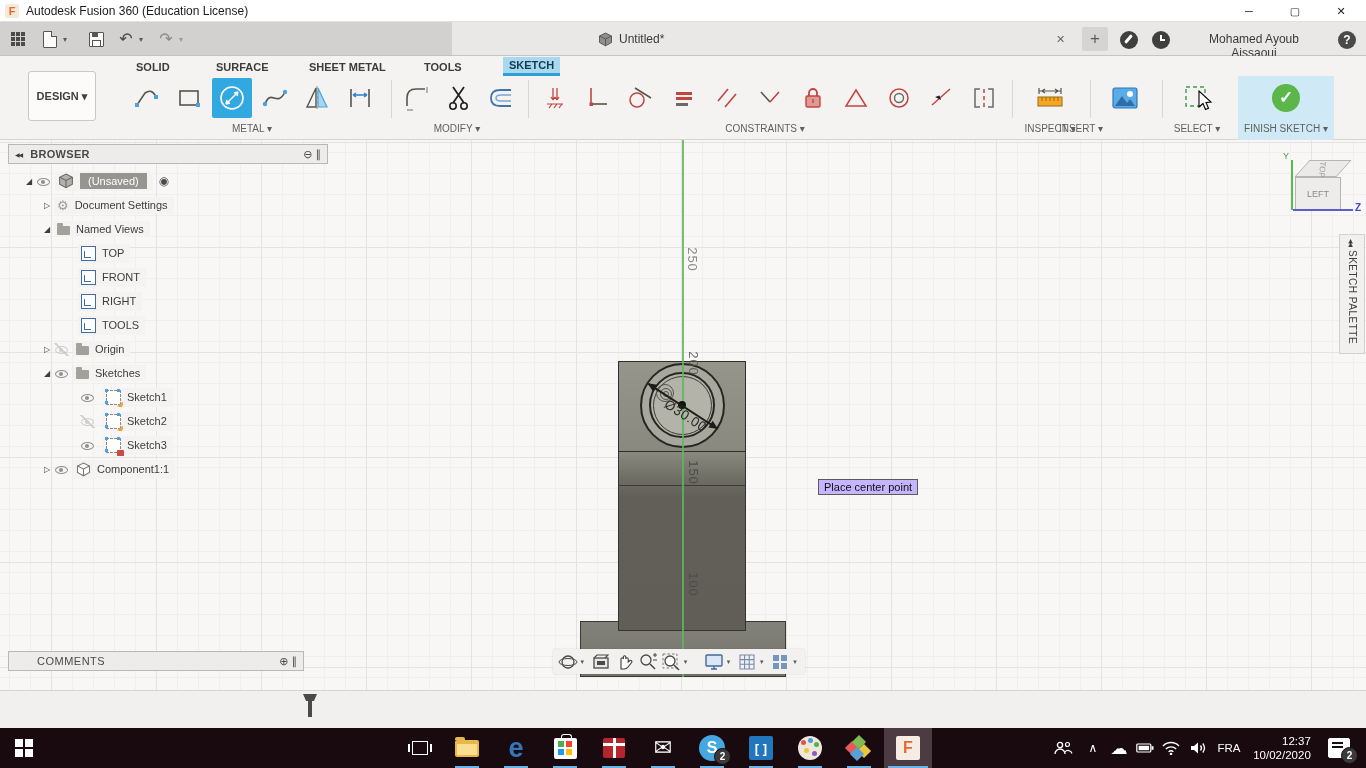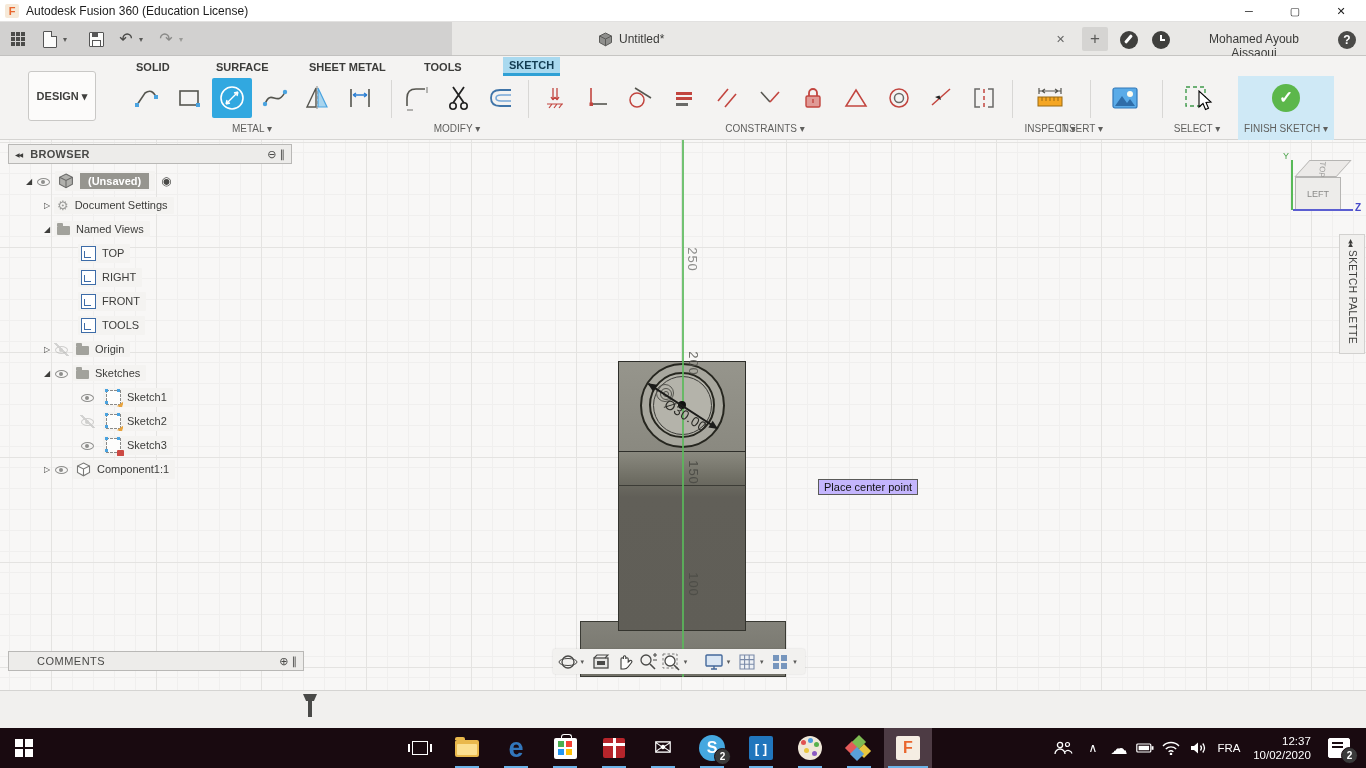--- a/index.html
+++ b/index.html
@@ -90,21 +90,21 @@
   .cnav .gap{width:8px;}
   
   .panelbar{background:#edecea;border:1px solid #b9b8b6;display:flex;align-items:center;font-size:11px;color:#4a4a48;z-index:12;}
   .ptitle{font-weight:bold;letter-spacing:.3px;}
   .parrows{font-size:6px;color:#3c3c3a;letter-spacing:-1px;}
   .pright{margin-left:auto;display:flex;align-items:center;gap:3px;font-size:11px;color:#4a4a48;}
   .tree{left:8px;top:169px;width:300px;z-index:12;font-size:11px;color:#3c3c3a;}
   .trow{height:24px;display:flex;align-items:center;position:relative;}
   .tri{width:14px;text-align:center;font-size:8px;color:#3e3e3c;flex:none;}
   .pill{display:flex;align-items:center;background:#f4f3f1;padding:2px 6px 2px 3px;gap:6px;border-radius:1px;}
-  .rootlabel{background:#96958f;color:#fff;font-weight:bold;padding:2px 8px;}
+  .rootlabel{background:#96958f;color:#fff;font-weight:normal;padding:2px 8px;}
   .eye{width:15px;height:13px;position:relative;flex:none;}
   .eye::before{content:"";position:absolute;left:1px;top:3px;width:11px;height:6px;border:1.4px solid #8f8f8d;border-radius:50%;}
   .eye::after{content:"";position:absolute;left:5px;top:5.5px;width:4px;height:4px;background:#8f8f8d;border-radius:50%;}
   .eye.off{opacity:.38;background:linear-gradient(45deg,transparent 45%,#999 45% 55%,transparent 55%);}
   .folder{width:13px;height:9px;background:#a2a29c;position:relative;border-radius:1px;flex:none;margin-top:2px;}
   .folder::before{content:"";position:absolute;top:-3px;left:0;width:6px;height:3px;background:#a2a29c;border-radius:1px 1px 0 0;}
   .gearglyph{font-size:13px;color:#9c9c9a;line-height:13px;flex:none;}
   .vicon{width:13px;height:13px;border:1.5px solid #3d6ca8;background:#fff;position:relative;flex:none;}
   .vicon::after{content:"";position:absolute;left:2px;bottom:2px;width:6px;height:6px;border-left:1.5px solid #3d6ca8;border-bottom:1.5px solid #3d6ca8;}
   .skicon{width:13px;height:13px;border:1px dashed #8a8a88;position:relative;background:#fdfdfc;flex:none;}
@@ -495,21 +495,21 @@
         <svg width="20" height="20" viewBox="0 0 20 20">
           <rect x="3" y="3" width="6" height="6" fill="#7796bd"></rect>
           <rect x="11" y="3" width="6" height="6" fill="#7796bd"></rect>
           <rect x="3" y="11" width="6" height="6" fill="#7796bd"></rect>
           <rect x="11" y="11" width="6" height="6" fill="#7796bd"></rect>
         </svg>
       </span>
     <span class="car">▾</span>
   </div>
 
-  <div class="r panelbar" style="left:8px;top:144px;width:284px;height:20px;padding:0 6px;gap:8px">
+  <div class="r panelbar" style="left:8px;top:144px;width:320px;height:20px;padding:0 6px;gap:8px">
     <span class="parrows">◀◀</span>
     <span class="ptitle">BROWSER</span>
     <span class="pright">
       <span>⊖</span>
       <span>∥</span>
     </span>
   </div>
 
   <div class="r tree">
     <div class="trow">
@@ -540,27 +540,27 @@
     </div>
     <div class="trow">
       <span class="pill" style="margin-left:70px">
           <span class="vicon"></span>
           <span>TOP</span>
         </span>
     </div>
     <div class="trow">
       <span class="pill" style="margin-left:70px">
           <span class="vicon"></span>
-          <span>RIGHT</span>
+          <span>FRONT</span>
         </span>
     </div>
     <div class="trow">
       <span class="pill" style="margin-left:70px">
           <span class="vicon"></span>
-          <span>FRONT</span>
+          <span>RIGHT</span>
         </span>
     </div>
     <div class="trow">
       <span class="pill" style="margin-left:70px">
           <span class="vicon"></span>
           <span>TOOLS</span>
         </span>
     </div>
     <div class="trow">
       <span class="tri" style="margin-left:32px">▷</span>

